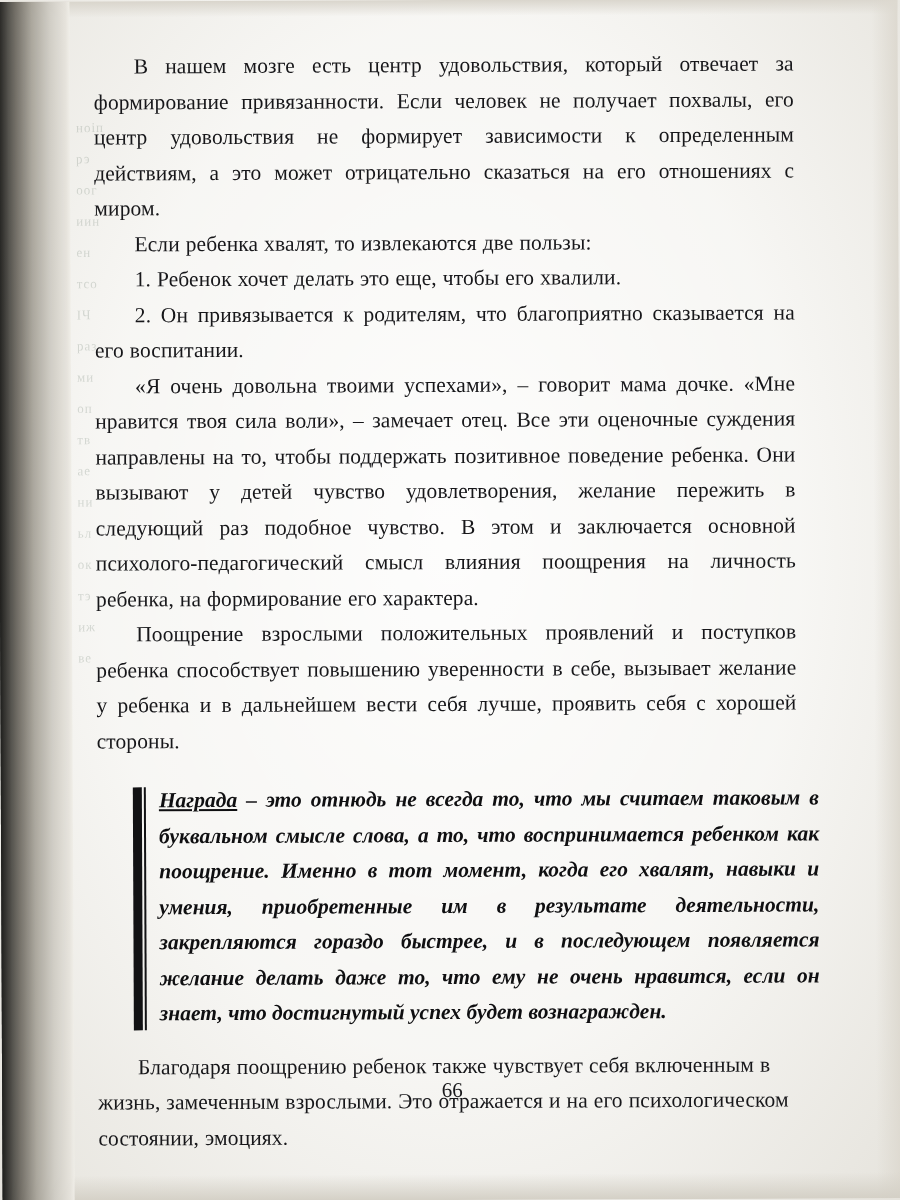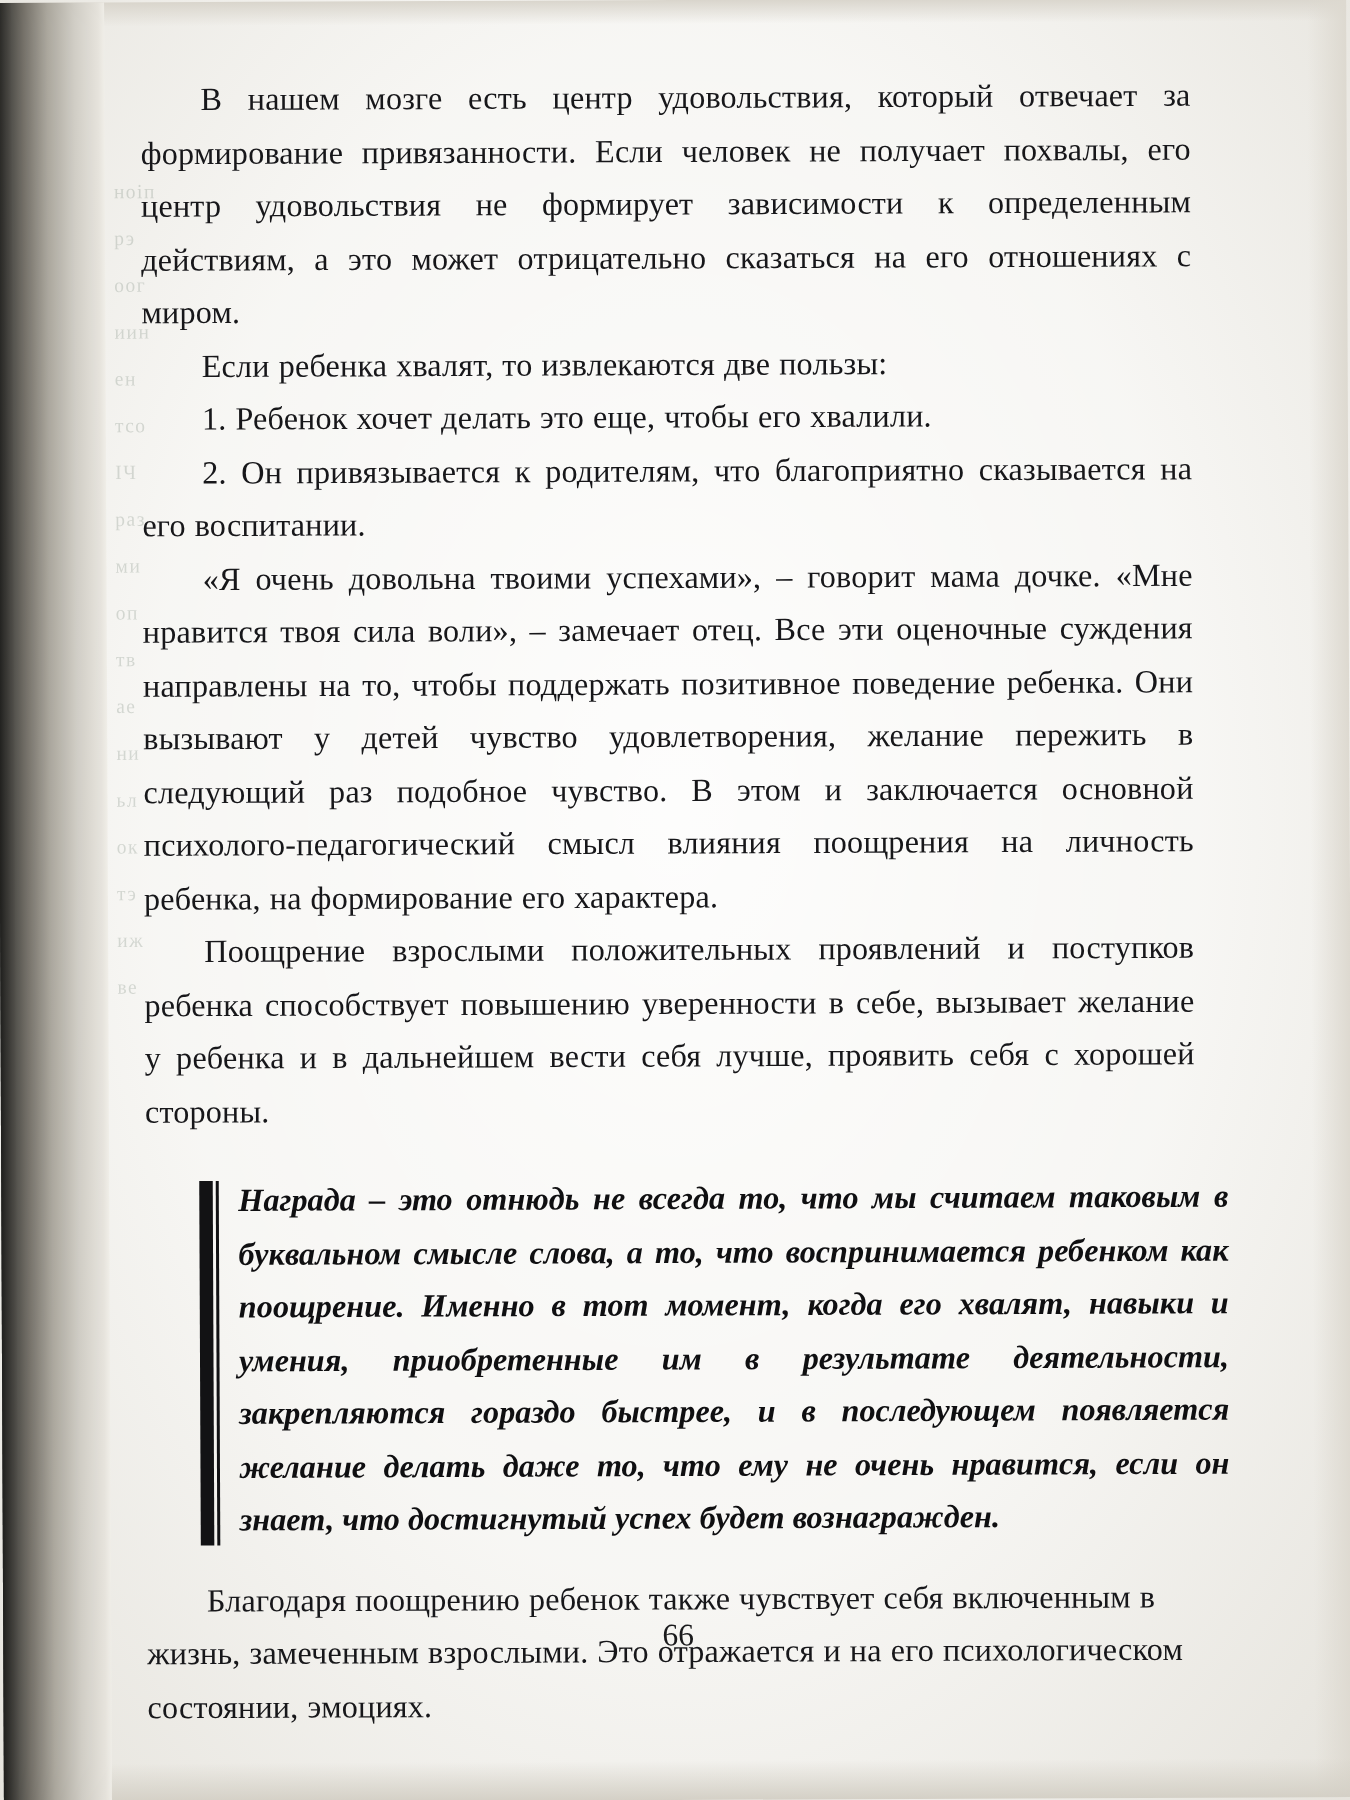--- a/index.html
+++ b/index.html
@@ -129,20 +129,21 @@
     font-weight: bold;
     font-size: 21.5px;
     line-height: 35.5px;
     color: #0f0f11;
     text-align: justify;
     text-indent: 0;
   }
   p.quote .lead {
     font-style: italic;
     font-weight: bold;
+    text-decoration: underline;
   }
 
   .page-number {
     position: absolute;
     left: 0;
     right: 0;
     top: 1078px;
     text-align: center;
     font-size: 21px;
     color: #1a1a1c;

